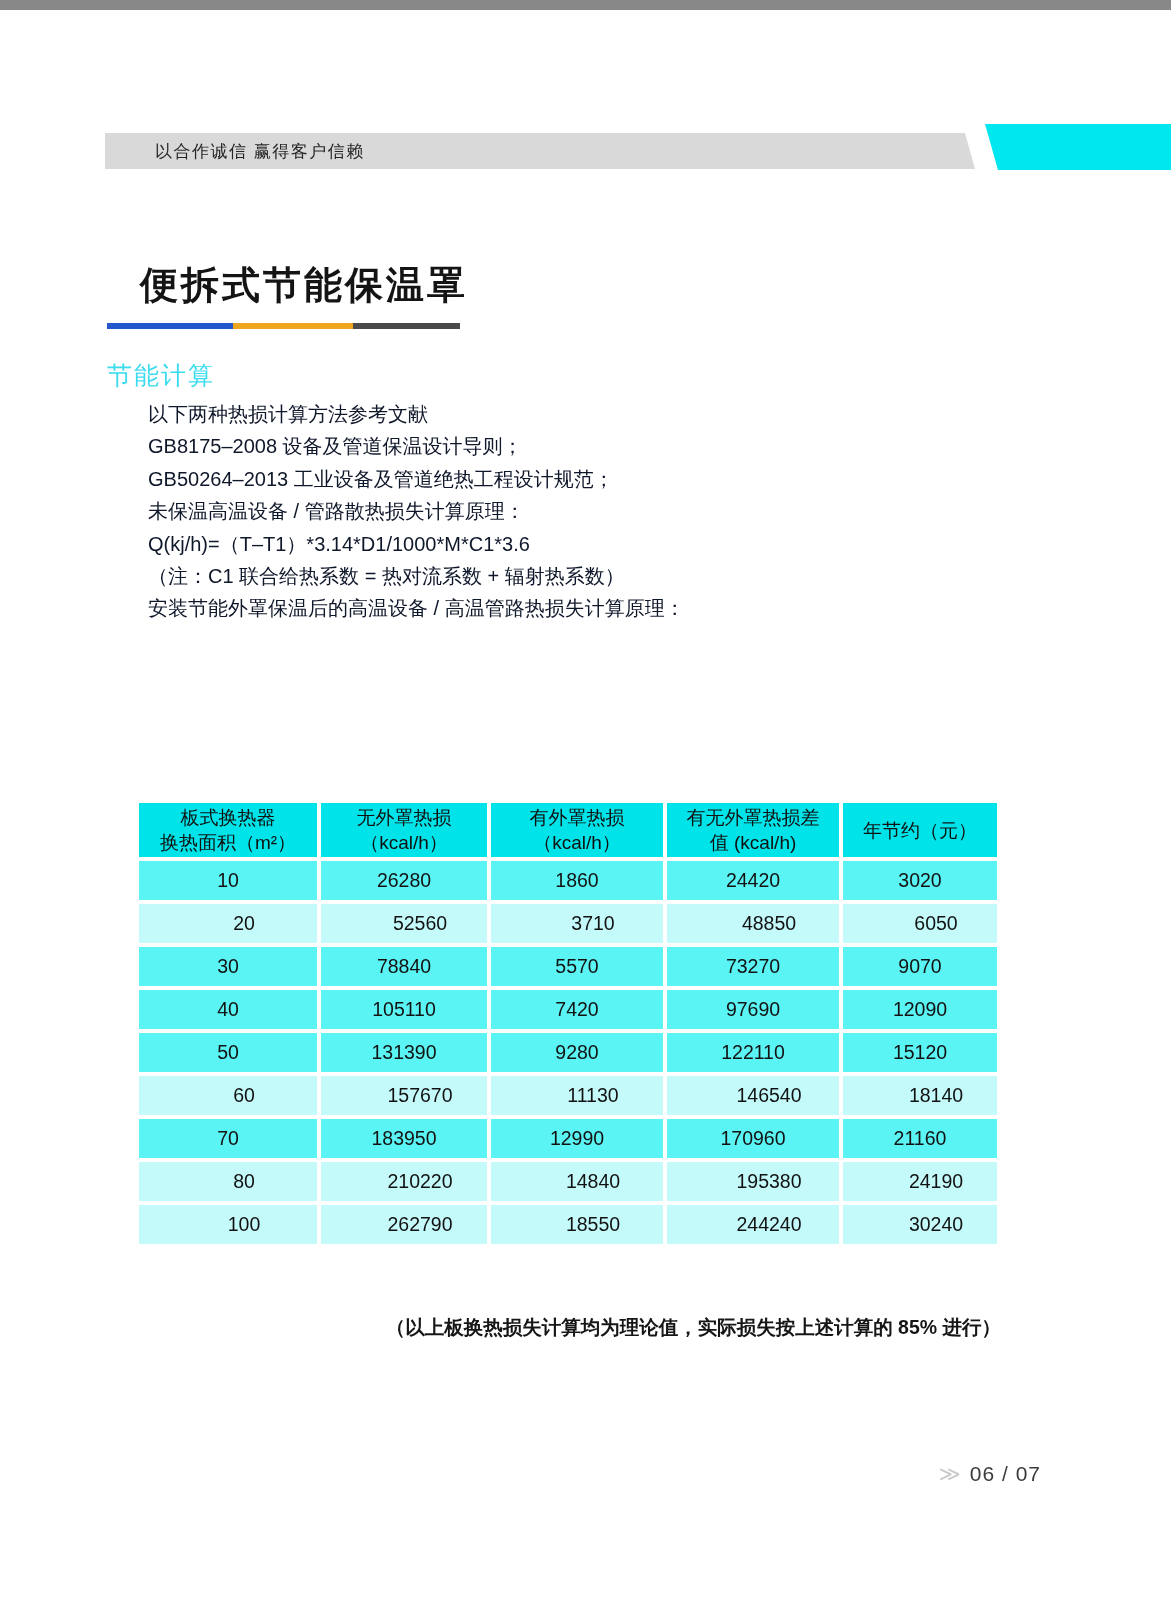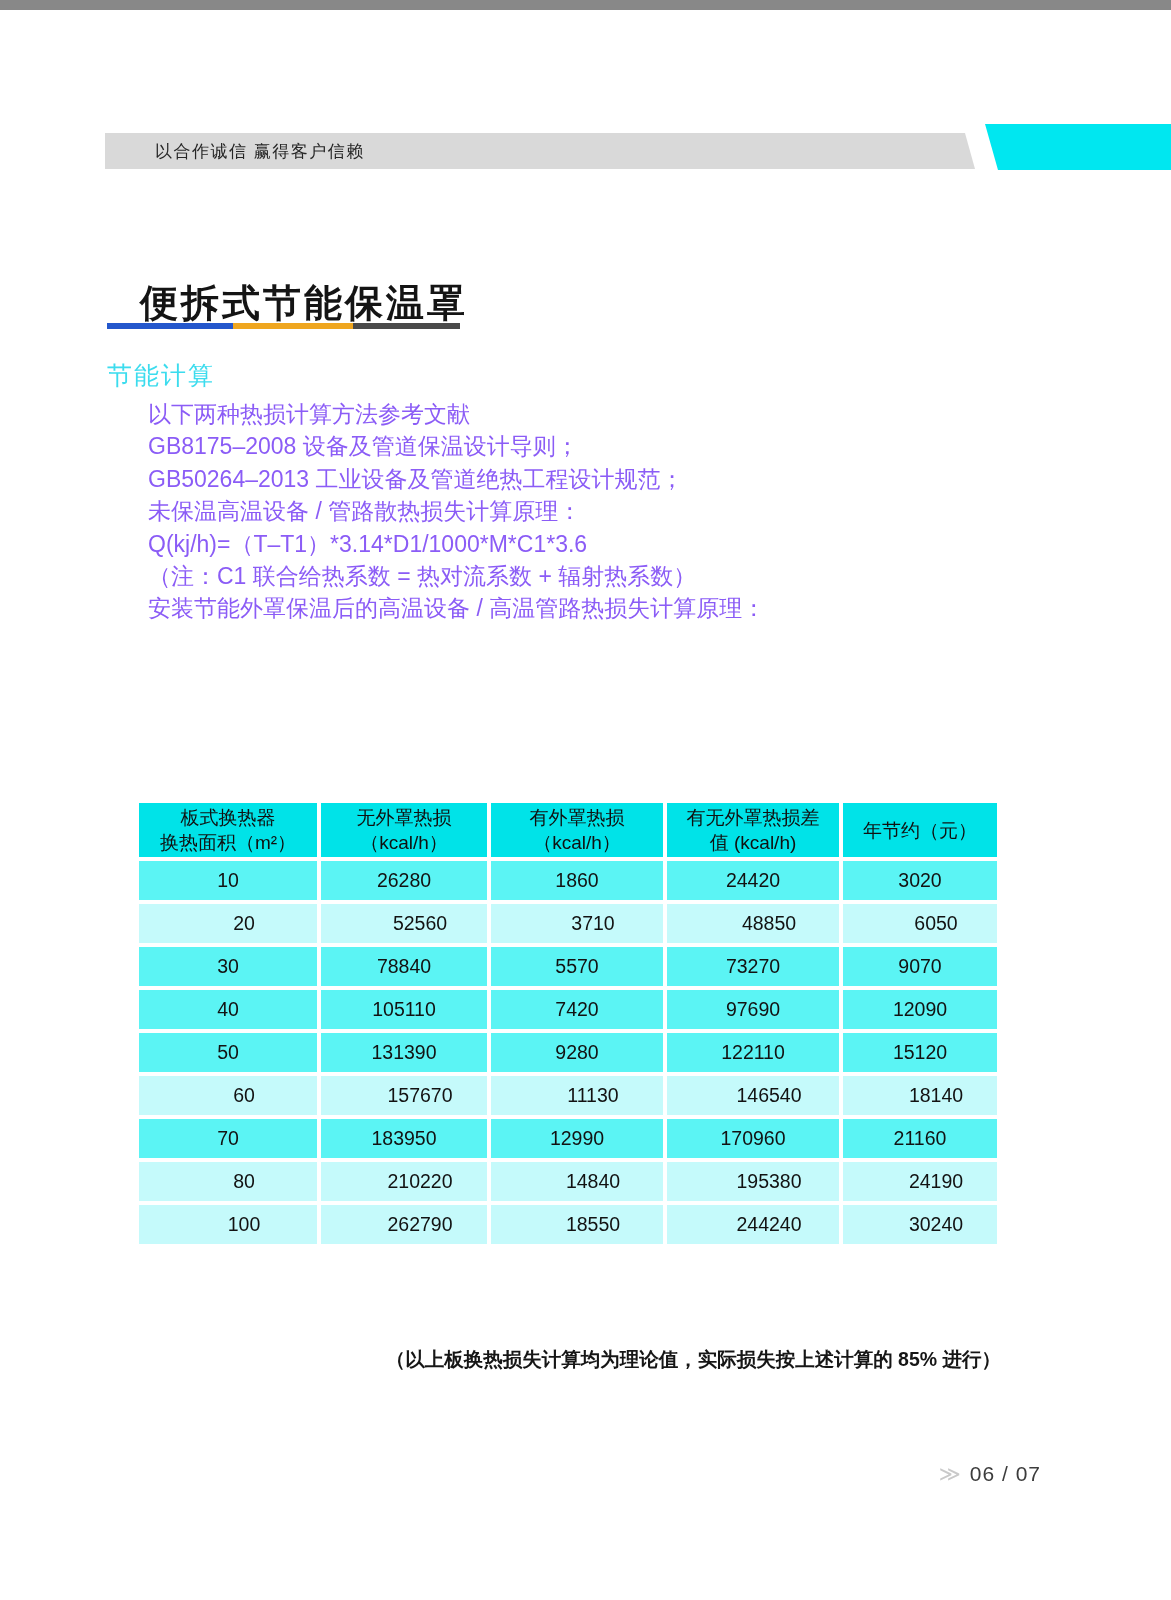--- a/index.html
+++ b/index.html
@@ -21,39 +21,39 @@
     margin-left:50px; font-size:17px; color:#262626; letter-spacing:1.5px;
   }
   .topbar-cyan {
     position:absolute; right:0; top:114px; width:186px; height:46px;
     background:#00e7f0;
     clip-path:polygon(0 0, 100% 0, 100% 100%, 13px 100%);
   }
 
   
   .page-title {
-    position:absolute; left:140px; top:268px;
+    position:absolute; left:140px; top:250px;
     font-family:"DejaVu Serif","Liberation Serif",serif;
     font-weight:bold; font-size:38px; color:#141414; letter-spacing:3px;
   }
   .title-rule { position:absolute; left:107px; top:313px; height:6px; display:flex; }
   .title-rule .seg-blue   { width:126px; height:6px; background:#2457cc; }
   .title-rule .seg-orange { width:120px; height:6px; background:#efa61f; }
   .title-rule .seg-dark   { width:107px; height:6px; background:#4a4a4a; }
 
   
   .section-heading {
     position:absolute; left:107px; top:349px;
     font-size:25px; color:#3cdcee; letter-spacing:2px;
   }
 
   
   .body-block {
     position:absolute; left:105px; top:388px; width:962px;
-    font-size:23px; line-height:32.4px; color:#8b5cf6;
+    font-size:20px; line-height:32.4px; color:#0f172a;
   }
   .body-line { padding-left:43px; white-space:nowrap; }
   .body-paragraph { text-align:justify; text-indent:43px; margin:0; }
 
   
   .table-wrap { position:absolute; left:135px; top:789px; width:866px; }
   table.energy { border-collapse:separate; border-spacing:4px; width:866px; table-layout:fixed; }
   table.energy th {
     background:#00e3e8; height:54px; padding:0 2px;
     font-size:19px; font-weight:normal; color:#101010;
@@ -61,21 +61,21 @@
     white-space:pre-line; line-height:25px;
   }
   table.energy td {
     height:39px; text-align:center; vertical-align:middle;
     font-size:19.5px; color:#121212; padding:0;
   }
   tr.row-dark  td { background:#5bf4f4; }
   tr.row-light td { background:#c5fafb;padding-left:32px; }
 
   .footnote {
-    position:absolute; left:135px; top:1336px; width:866px;
+    position:absolute; left:135px; top:1304px; width:866px;
     text-align:right; font-size:19.5px; font-weight:bold; color:#161616;
   }
 
   
   .footer {
     position:absolute; right:130px; top:1452px;
     display:flex; align-items:center; gap:9px;
   }
   .footer .chevron { font-size:21px; color:#c9c9c9; }
   .footer .page-num { font-size:21px; color:#3c3c3c; letter-spacing:1px; }

